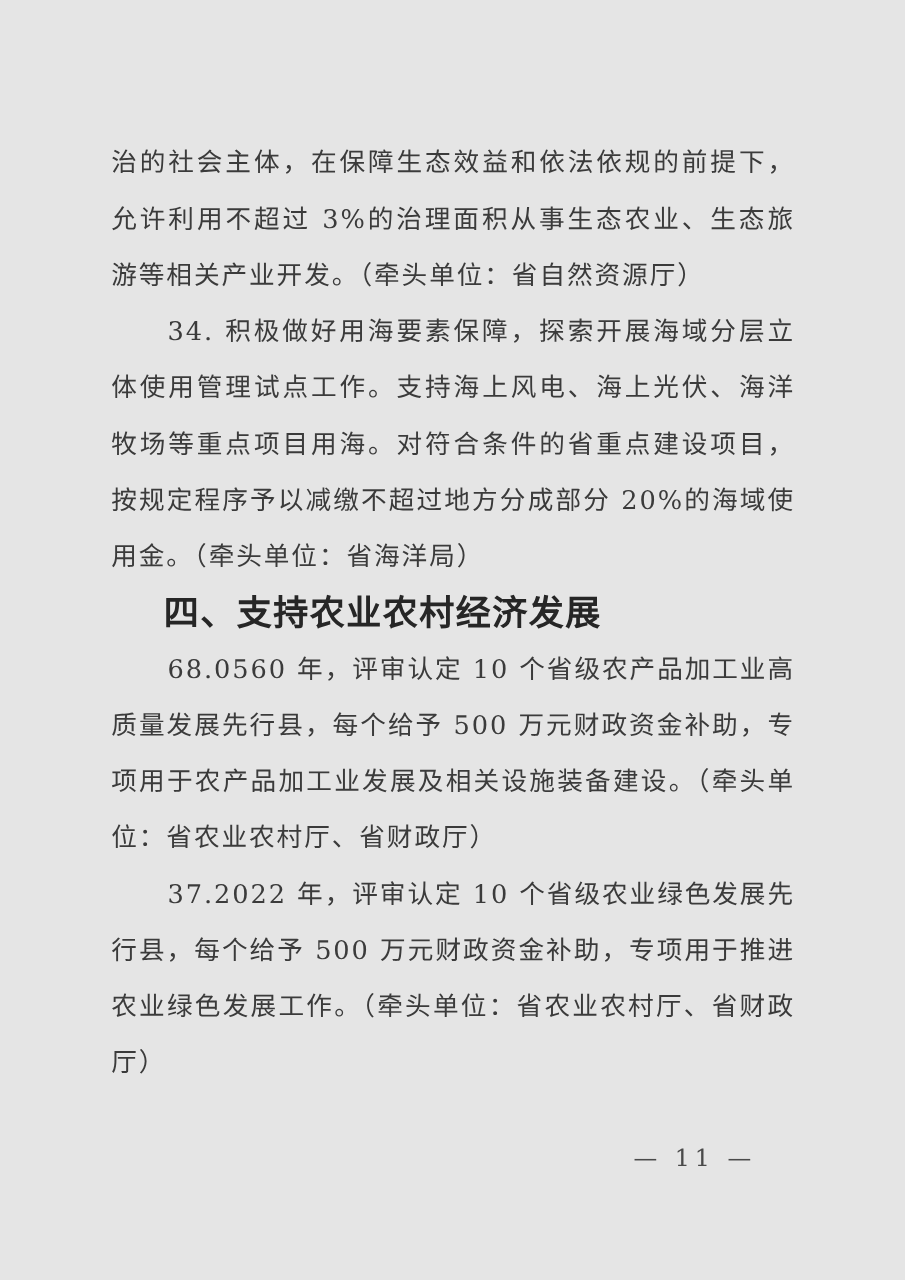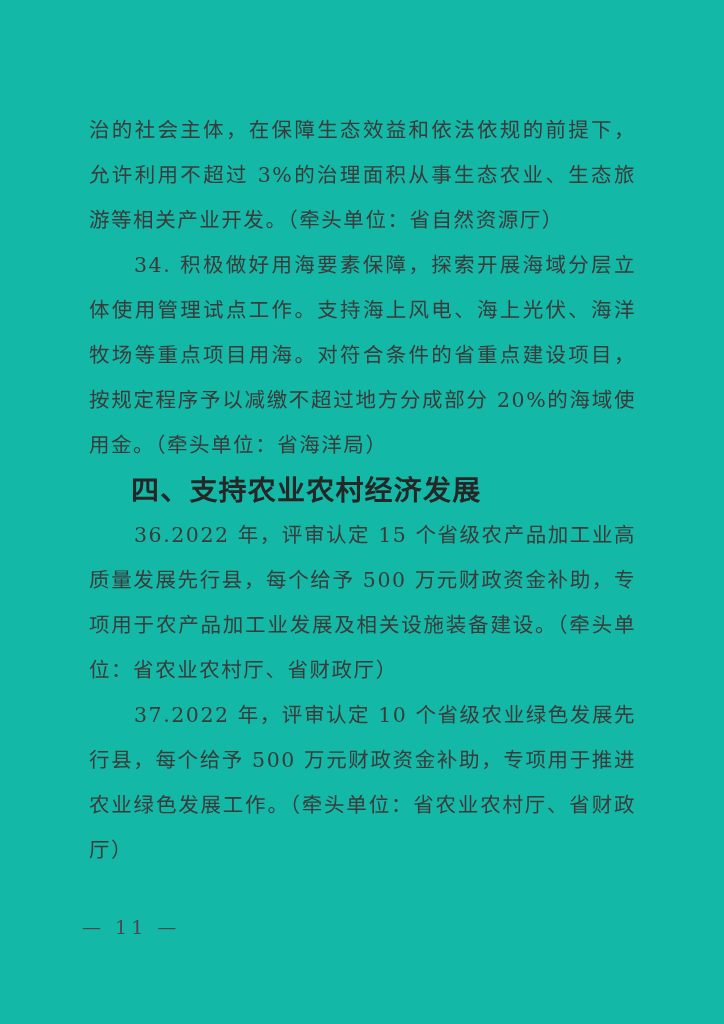--- a/index.html
+++ b/index.html
@@ -7,21 +7,21 @@
     margin: 0;
     padding: 0;
     background: #ffffff;
   }
 
   .page {
     position: relative;
     width: 724px;
     height: 1024px;
     margin: 0 auto;
-    background: #14b8a6;
+    background: #e5e5e5;
     overflow: hidden;
     font-family: "DejaVu Serif", "Liberation Serif", serif;
   }
 
   
   .text-column {
     position: absolute;
     left: 89px;
     top: 108px;
     width: 547px;
@@ -55,24 +55,24 @@
     line-height: 45px;
     font-weight: 700;
     letter-spacing: 1.2px;
     text-indent: 42px;
     text-align: left;
   }
 
   
   .page-footer {
     position: absolute;
-    left: 82px;
+    left: 92px;
     top: 912px;
     width: 547px;
-    text-align: left;
+    text-align: right;
     padding-right: 34px;
     box-sizing: border-box;
   }
 
   .page-number {
     color: #4a4a4a;
     font-size: 19px;
     letter-spacing: 4px;
     font-family: "DejaVu Serif", "Liberation Serif", serif;
     line-height: 30px;
@@ -85,21 +85,21 @@
 
   <div class="text-column">
 
     <p class="para">治的社会主体，在保障生态效益和依法依规的前提下，允许利用不超过 3%的治理面积从事生态农业、生态旅游等相关产业开发。（牵头单位：省自然资源厅）</p>
 
     <p class="para indent">34. 积极做好用海要素保障，探索开展海域分层立体使用管理试点工作。支持海上风电、海上光伏、海洋牧场等重点项目用海。对符合条件的省重点建设项目，按规定程序予以减缴不超过地方分成部分 20%的海域使用金。（牵头单位：省海洋局）</p>
 
 
     <h2 class="section-heading">四、支持农业农村经济发展</h2>
 
-    <p class="para indent">36.2022 年，评审认定 15 个省级农产品加工业高质量发展先行县，每个给予 500 万元财政资金补助，专项用于农产品加工业发展及相关设施装备建设。（牵头单位：省农业农村厅、省财政厅）</p>
+    <p class="para indent">68.0560 年，评审认定 10 个省级农产品加工业高质量发展先行县，每个给予 500 万元财政资金补助，专项用于农产品加工业发展及相关设施装备建设。（牵头单位：省农业农村厅、省财政厅）</p>
 
     <p class="para indent">37.2022 年，评审认定 10 个省级农业绿色发展先行县，每个给予 500 万元财政资金补助，专项用于推进农业绿色发展工作。（牵头单位：省农业农村厅、省财政厅）</p>
 
   </div>
 
   <div class="page-footer">
     <span class="page-number">—  11  —</span>
   </div>
 
 </div>

